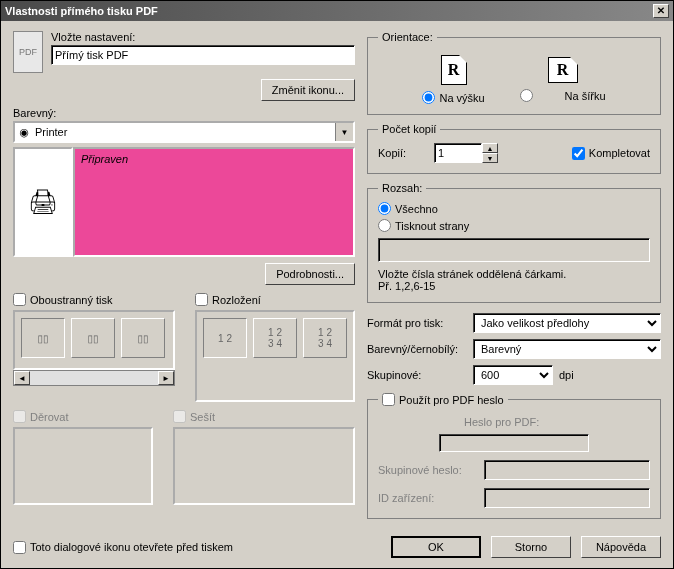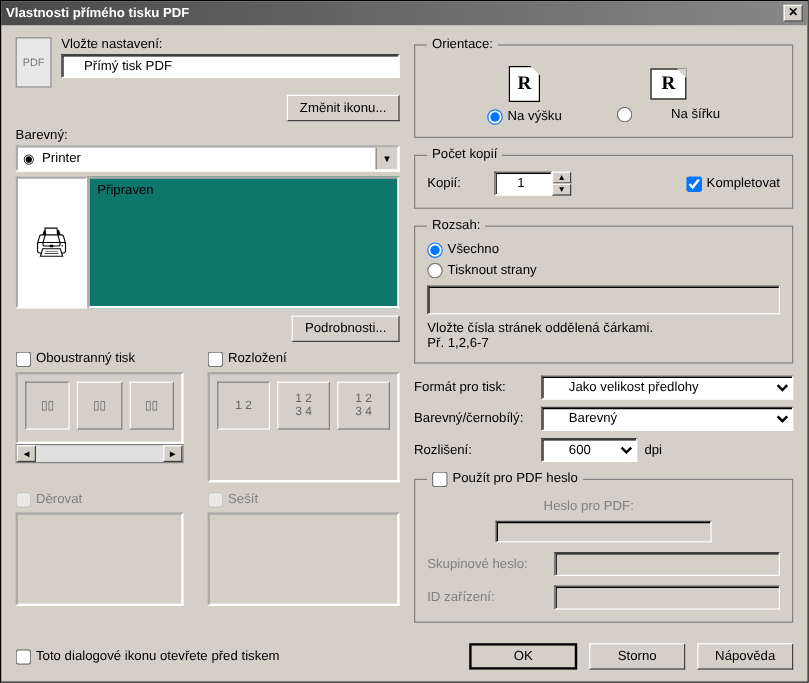--- a/index.html
+++ b/index.html
@@ -47,21 +47,21 @@
   .right { flex: 1; }
 
   label.fld { display:block; margin-bottom:2px; }
   input[type=text], select, .inputbox {
     font: inherit;
     background:#fff;
     border:1px solid #808080;
     border-top-color:#404040; border-left-color:#404040;
     border-right-color:#fff; border-bottom-color:#fff;
     box-shadow: inset 1px 1px 0 #000;
-    padding:2px 18px;
+    padding:2px 3px;
     height:20px;
   }
   input[disabled], select[disabled] {
     background:#d4d0c8; color:#808080;
   }
   .btn {
     font: inherit;
     background:#d4d0c8;
     border:1px solid #404040;
     border-top-color:#fff; border-left-color:#fff;
@@ -71,21 +71,21 @@
   }
   fieldset {
     border:1px solid #808080;
     border-top-color:#808080;
     padding:8px 10px 10px 10px;
     margin:0;
   }
   fieldset legend { padding:0 4px; }
   .row { display:flex; align-items:center; gap:6px; }
   .grow { flex:1; }
-  .checkbox-label, .radio-label { display:flex; gap:4px; }
+  .checkbox-label, .radio-label { display:flex; align-items:center; gap:4px; }
   .checkbox-label input, .radio-label input { margin:0; }
   .disabled-text { color:#808080; }
   .option-icon {
     width:44px; height:40px;
     background:#d4d0c8;
     border:1px solid #808080;
     border-top-color:#fff; border-left-color:#fff;
     display:flex; align-items:center; justify-content:center;
     font-size:10px; color:#666;
   }
@@ -152,23 +152,24 @@
   }
   .status-area{
     display:flex; height:110px; margin-top:4px;
   }
   .status-left{
     width:60px; background:#fff;
     border:2px inset #fff;
     display:flex;align-items:center;justify-content:center;
   }
   .status-right{
-    flex:1; background:#0f766e;
+    flex:1; background:#ec4899;
     border:2px inset #fff;
     padding:4px 6px;
+    font-style:italic;
   }
   .opt-panel{
     height:60px;
     border:2px inset #fff;
     background:#d4d0c8;
     padding:6px 6px;
     display:flex; gap:6px;
   }
   .opt-panel.blank{ height:78px;}
 </style>
@@ -210,21 +211,21 @@
             <div class="status-right">
               <span>Připraven</span>
             </div>
           </div>
           <div style="text-align:right;margin-top:6px;">
             <button class="btn">Podrobnosti...</button>
           </div>
         </div>
 
         <div class="row" style="margin-top:8px; align-items:flex-start; gap:20px;">
-          <div style="width:140px;">
+          <div style="width:162px;">
             <label class="checkbox-label">
               <input type="checkbox" style="">
               <span>Oboustranný tisk</span>
             </label>
             <div class="opt-panel" style="margin-top:4px;flex-wrap:nowrap;overflow:hidden;">
               <div class="option-icon sunken">▯▯</div>
               <div class="option-icon">▯▯</div>
               <div class="option-icon">▯▯</div>
             </div>
             <div class="hscroll">
@@ -313,37 +314,37 @@
           <label class="radio-label">
             <input type="radio" name="range" checked="" style="">
             <span>Všechno</span>
           </label>
           <label class="radio-label" style="margin-top:4px;">
             <input type="radio" name="range" style="">
             <span>Tisknout strany</span>
           </label>
           <input type="text" disabled="" style="width: 100%; margin: 6px 0px; height: 24px;" value="">
           <div>Vložte čísla stránek oddělená čárkami.</div>
-          <div>Př. 1,2,6-7</div>
+          <div>Př. 1,2,6-15</div>
         </fieldset>
 
         <div class="row" style="margin-top:10px;">
           <span style="width:100px;">Formát pro tisk:</span>
           <select style="flex:1;">
             <option>Jako velikost předlohy</option>
           </select>
         </div>
         <div class="row" style="margin-top:6px;">
           <span style="width:100px;">Barevný/černobílý:</span>
           <select style="flex:1;">
             <option>Barevný</option>
           </select>
         </div>
         <div class="row" style="margin-top:6px;">
-          <span style="width:100px;">Rozlišení:</span>
+          <span style="width:100px;">Skupinové:</span>
           <select style="width:80px;">
             <option>600</option>
           </select>
           <span>dpi</span>
         </div>
 
         <fieldset style="margin-top:8px;">
           <legend>
             <label class="checkbox-label">
               <input type="checkbox" style="">

